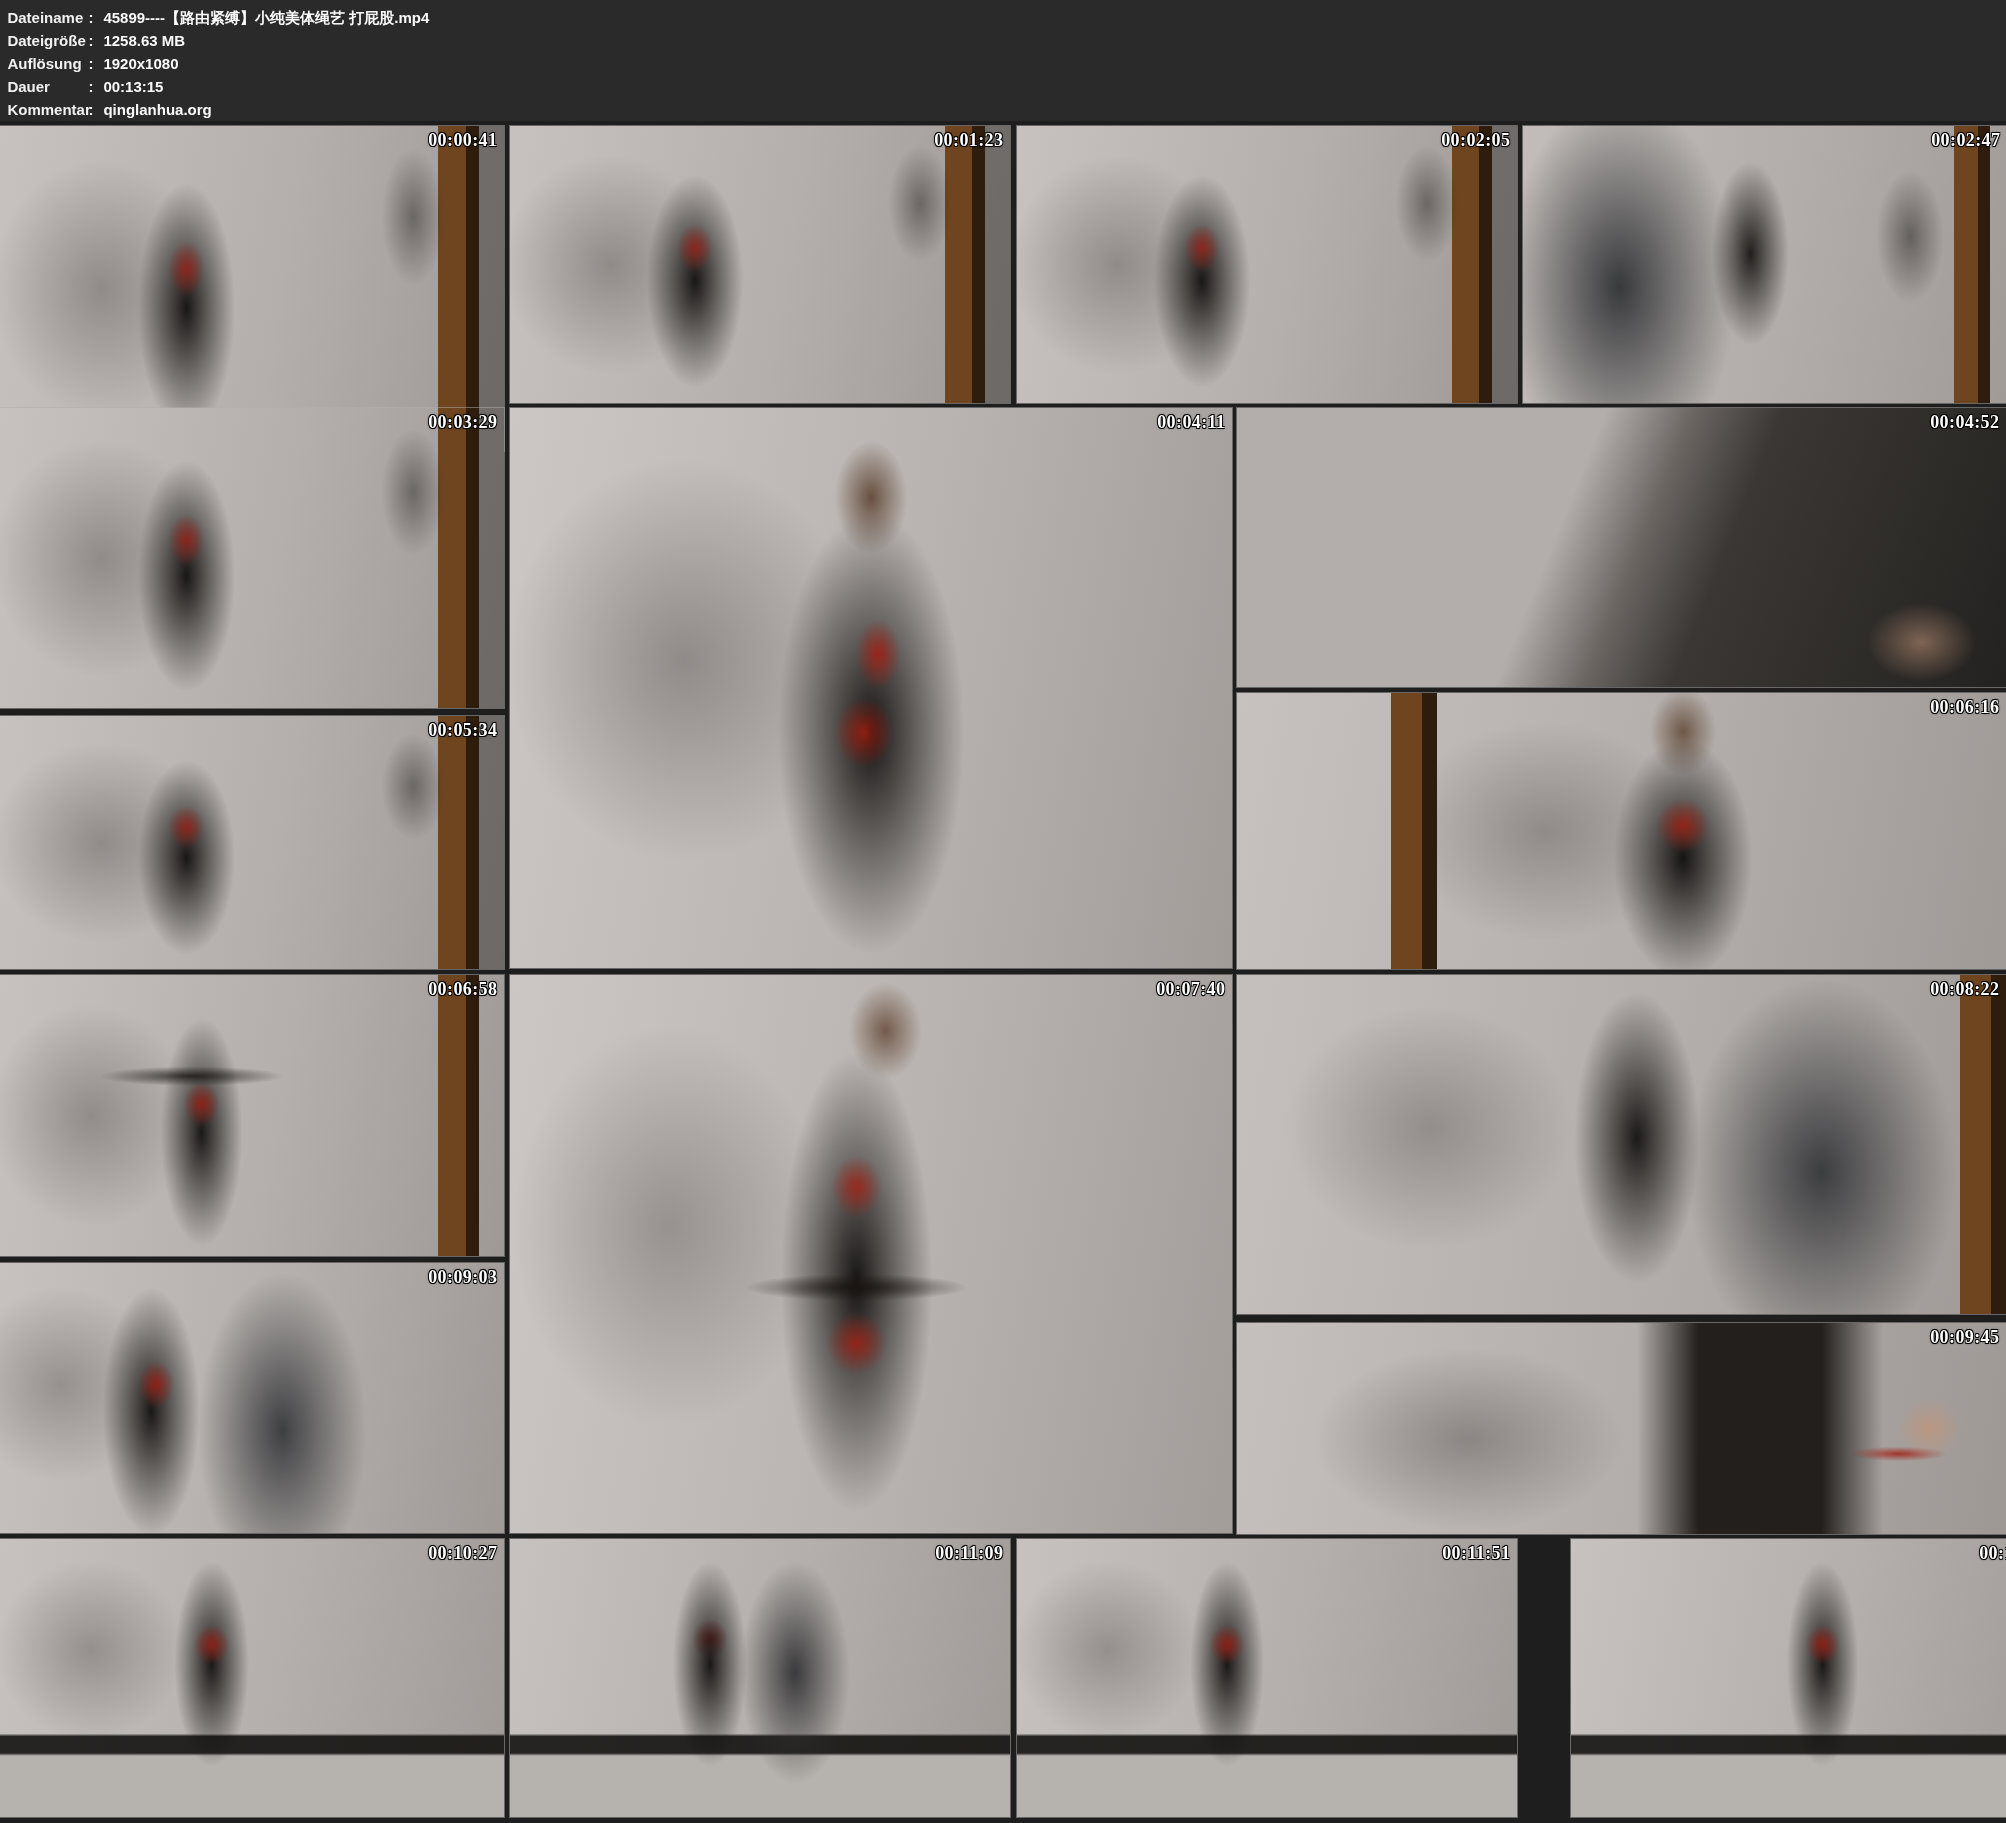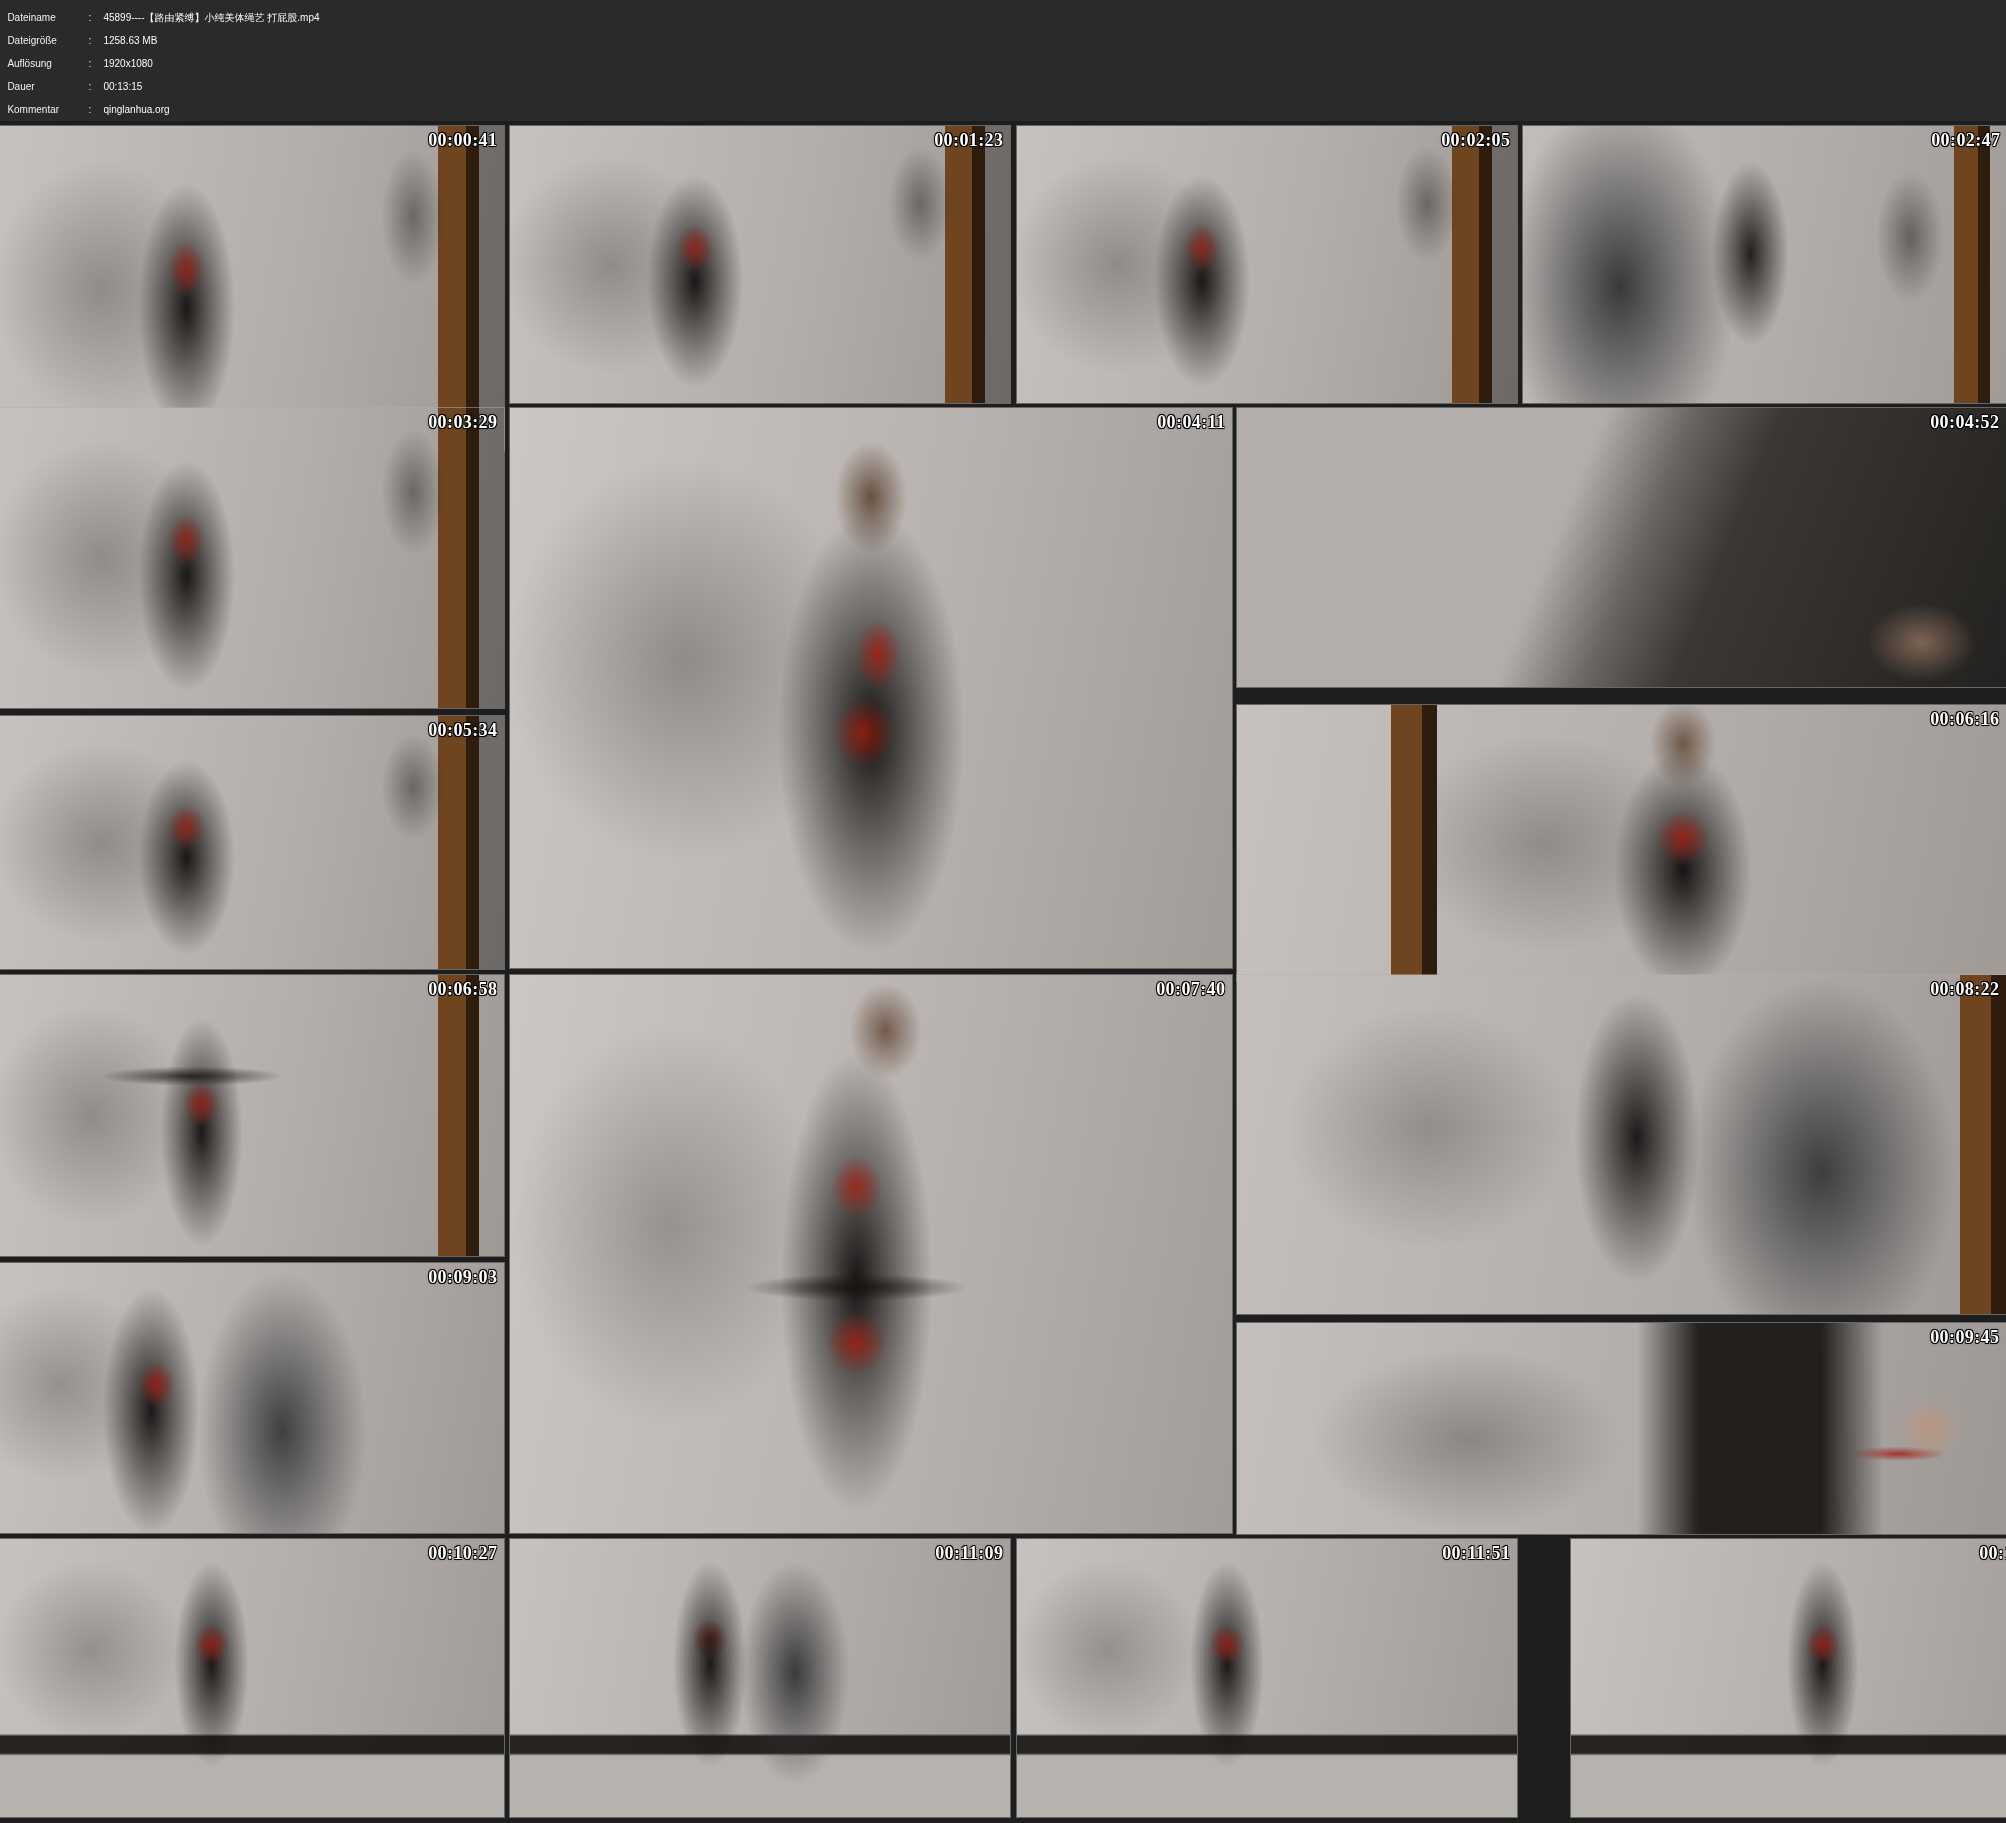--- a/index.html
+++ b/index.html
@@ -14,22 +14,22 @@
   .meta-header{
     position:absolute;left:0;top:0;width:2006px;height:121px;
     background:#2a2a2a;
     color:#f1f1f1;
     padding:5.8px 0 0 7.4px;
     box-sizing:border-box;
   }
   .meta-row{
     display:grid;
     grid-template-columns:81px 15px auto;
-    font-size:10px;
-    font-weight:normal;
+    font-size:15px;
+    font-weight:bold;
     line-height:23px;
     letter-spacing:0px;
     white-space:nowrap;
   }
   .meta-row .lbl{color:#f1f1f1;}
   .meta-row .sep{text-align:left;}
   .meta-row .val{color:#fafafa;}
   
   .thumb{
     position:absolute;
@@ -81,21 +81,20 @@
       linear-gradient(112deg,#b3aeab 0 42%,#6a6561 52%,#3a3734 62%,#242220 100%);
   }
   .t9{
     background:
       radial-gradient(5% 14% at 58% 48%, rgba(165,30,16,0.8), transparent 70%),
       radial-gradient(12% 58% at 58% 60%, rgba(14,12,11,0.95), transparent 75%),
       radial-gradient(6% 22% at 58% 14%, rgba(80,50,28,0.7), transparent 72%),
       linear-gradient(90deg, transparent 0 20%, #6e451f 20% 24%, #2e1c0c 24% 26%, transparent 26% 100%),
       radial-gradient(26% 55% at 40% 50%, rgba(70,64,60,0.35), transparent 72%),
       linear-gradient(100deg,#c7c2bf 0%,#b4afac 55%,#a09a97 100%);
-    margin-top: 12px;
   }
   .t10{
     background:
       radial-gradient(26% 5% at 38% 36%, rgba(22,19,17,0.8), transparent 70%),
       radial-gradient(5% 11% at 40% 46%, rgba(160,28,16,0.78), transparent 72%),
       radial-gradient(11% 55% at 40% 56%, rgba(14,12,11,0.93), transparent 74%),
       linear-gradient(90deg, transparent 0 87%, #6e451f 87% 92.5%, #2e1c0c 92.5% 95%, transparent 95% 100%),
       radial-gradient(28% 55% at 18% 50%, rgba(70,64,60,0.38), transparent 72%),
       linear-gradient(100deg,#c7c2bf 0%,#b4afac 55%,#9f9996 100%);
   }

